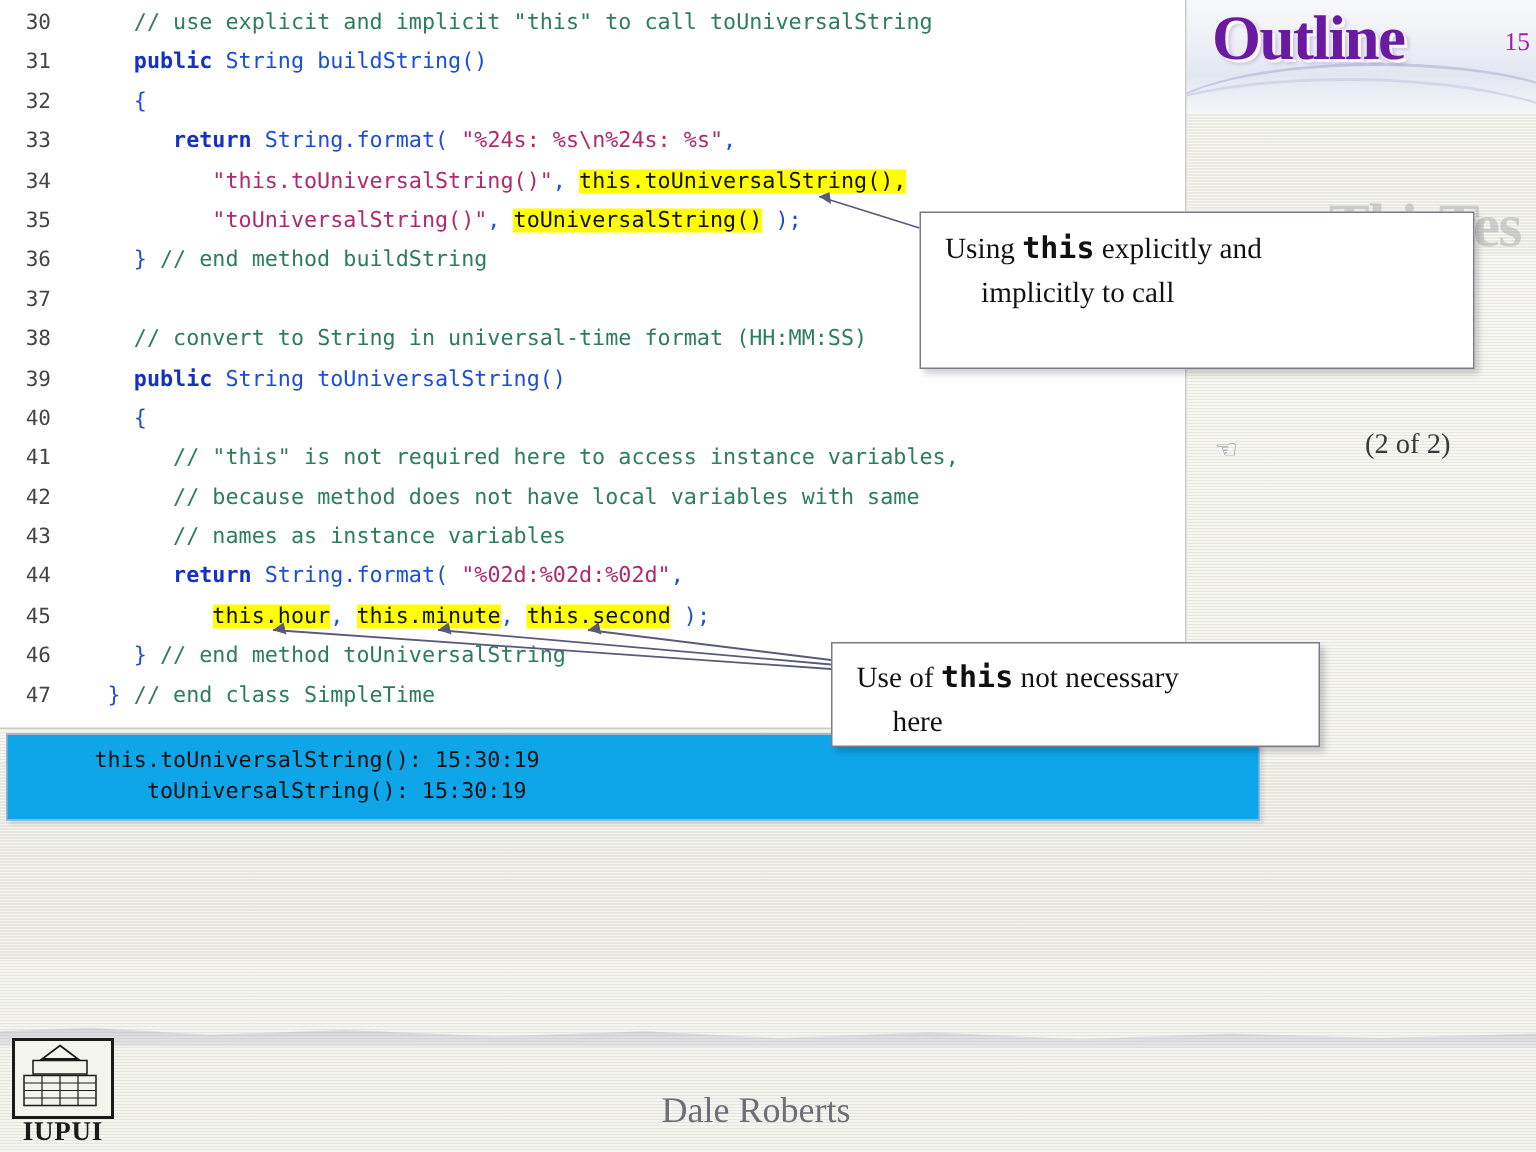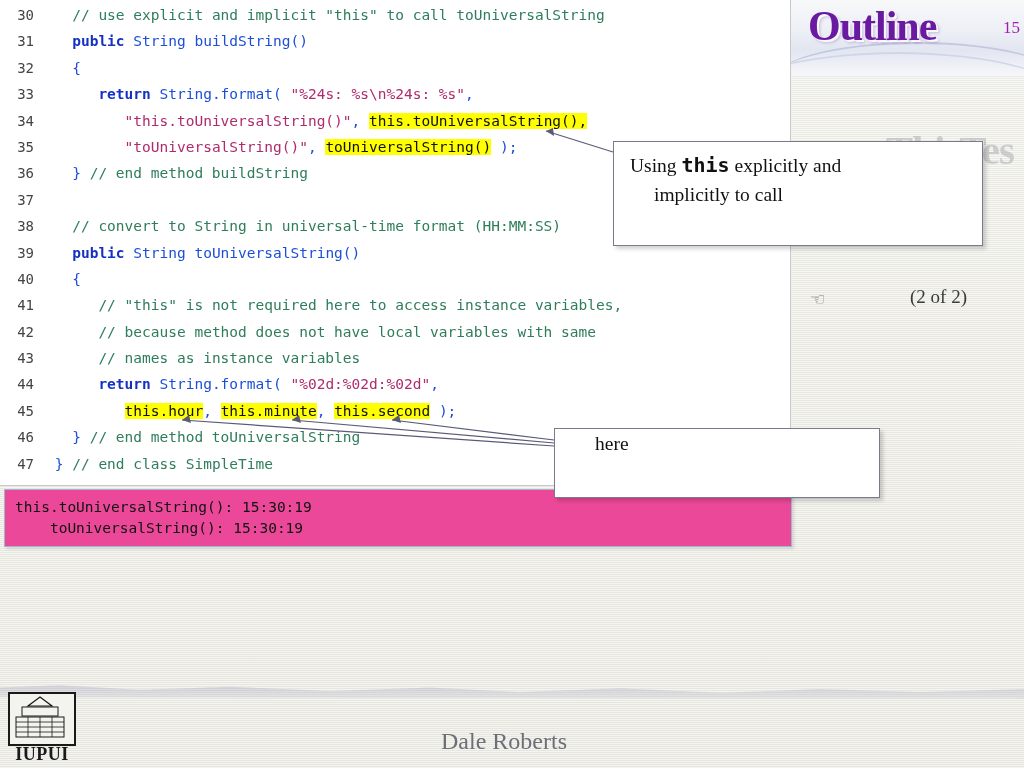--- a/index.html
+++ b/index.html
@@ -88,36 +88,37 @@
     position:absolute;left:0;top:2px;width:790px;
     font-family:"DejaVu Sans Mono", monospace;
     font-size:14.5px;
     line-height:26.4px;
     color:#111;
     white-space:pre;
   }
   .code-row{height:26.4px;white-space:pre;}
   .ln{
     display:inline-block;width:34px;text-align:right;
-    color:#444;margin-right:12px;
+    color:#444;margin-right:29px;
     font-family:"DejaVu Sans Mono", monospace;
     font-size:14px;
   }
   .kw{color:#1431c2;font-weight:bold;}
   .cmt{color:#2e7d5b;}
   .str{color:#b02a6e;}
   .hl{background:#ffff00;}
   .pln{color:#1d4ed8;}
 
   
   .output-panel{
     position:absolute;left:4px;top:489px;width:786px;height:56px;
-    background:#ec4899;
+    background:#0ea5e9;
     border:1px solid #9fb6d0;
     box-shadow:2px 2px 3px rgba(0,0,0,.12);
+    padding-left:48px;
   }
   .output-panel pre{
     margin:0;padding:7px 0 0 10px;
     font-family:"DejaVu Sans Mono", monospace;
     font-size:14.5px;line-height:21px;color:#111;
   }
 
   
   .callout{
     position:absolute;
@@ -202,20 +203,21 @@
   <line x1="554" y1="446" x2="182" y2="420" stroke="#5a5a78" stroke-width="1.2"></line>
   <polygon points="182,420 191,423 189,415" fill="#5a5a78"></polygon>
 </svg>
 
 <div class="callout" id="callout-1">
   <div class="line c1-pad"><span>Using </span><span class="mono">this</span><span> explicitly and</span></div>
   <div class="line indent">implicitly to call</div>
 </div>
 
 <div class="callout" id="callout-2">
+  <div class="line c2-pad"><span>Use of </span><span class="mono">this</span><span> not necessary</span></div>
   <div class="line indent">here</div>
 </div>
 
 <div class="footer-name">Dale Roberts</div>
 <div class="logo">
   <div class="box">
     <svg width="60" height="46" viewBox="0 0 60 46">
       <polygon points="30,3 42,12 18,12" fill="none" stroke="#1a1a1a" stroke-width="1.2"></polygon>
       <rect x="12" y="13" width="36" height="9" fill="none" stroke="#1a1a1a" stroke-width="1"></rect>
       <rect x="6" y="23" width="48" height="20" fill="none" stroke="#1a1a1a" stroke-width="1"></rect>

